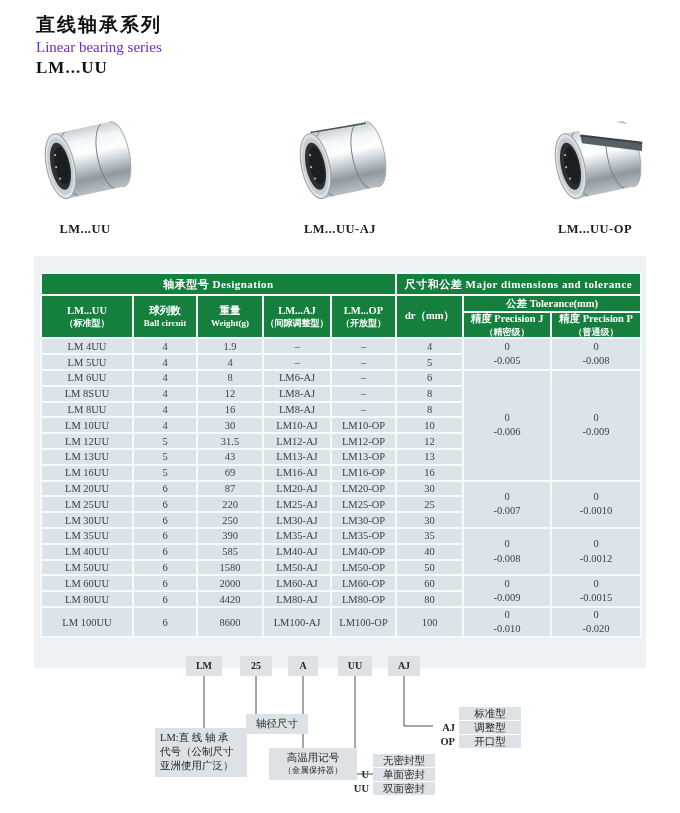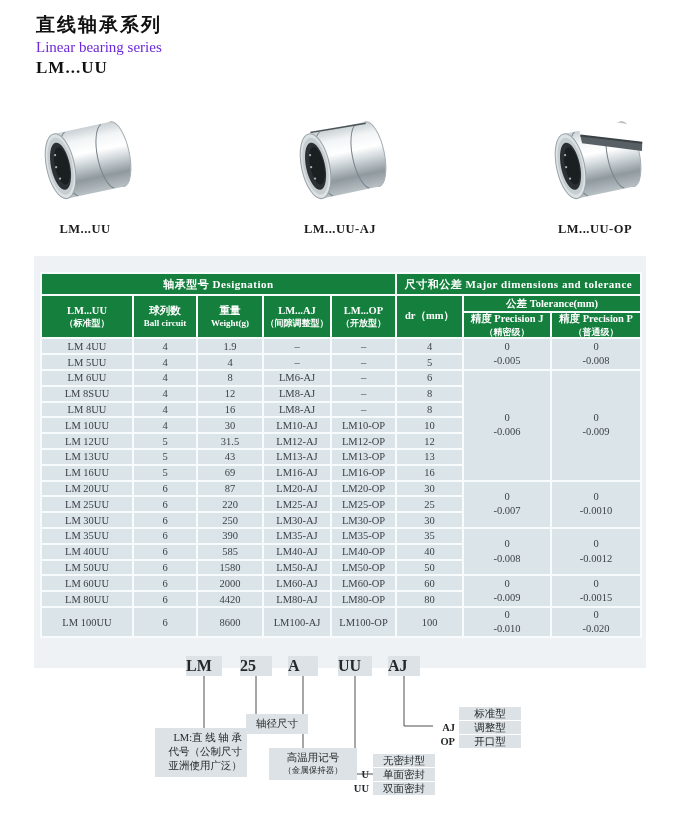--- a/index.html
+++ b/index.html
@@ -31,23 +31,23 @@
   th.h2 .l2 { display:block; font-size:9px; font-weight:bold; margin-top:1px; }
   th.tol-title { height:17px; font-size:10.5px; }
   tr.band2b th { height:23px; }
   table.spec td { background:#dbe5e9; color:#3c4247; font-size:10.5px; height:15.8px; }
   td.model-cell { text-align:left; padding-left:24px; }
   td.tol-cell span { display:block; line-height:1.35; }
   
   .diagram { position:absolute; left:0; top:650px; width:680px; height:163px; }
   .diagram svg.lines { position:absolute; left:0; top:0; }
   .codebox { position:absolute; top:6px; height:20px; background:#dce2e5; color:#24282b;
-             font-size:16px; font-weight:bold; line-height:20px; }
+             font-size:10px; font-weight:bold; text-align:center; line-height:20px; }
   .notebox { position:absolute; background:#dce2e5; color:#24282b; font-size:10.5px; line-height:1.35;
-             padding:3px 5px; text-align:right; }
+             padding:3px 5px; text-align:left; }
   .notebox.center { text-align:center; }
   .notebox .small { display:block; font-size:8.5px; }
   .notebox span { display:block; }
   .mini-table { position:absolute; }
   .mini-row { display:flex; margin-bottom:1px; }
   .mini-label { width:26px; font-size:10.5px; font-weight:bold; color:#24282b; text-align:right;
                 padding-right:4px; line-height:13px; }
   .mini-value { background:#dce2e5; color:#24282b; font-size:10.5px; line-height:13px; padding:0 0; min-width:62px; text-align:center; }
 </style>
 </head>

